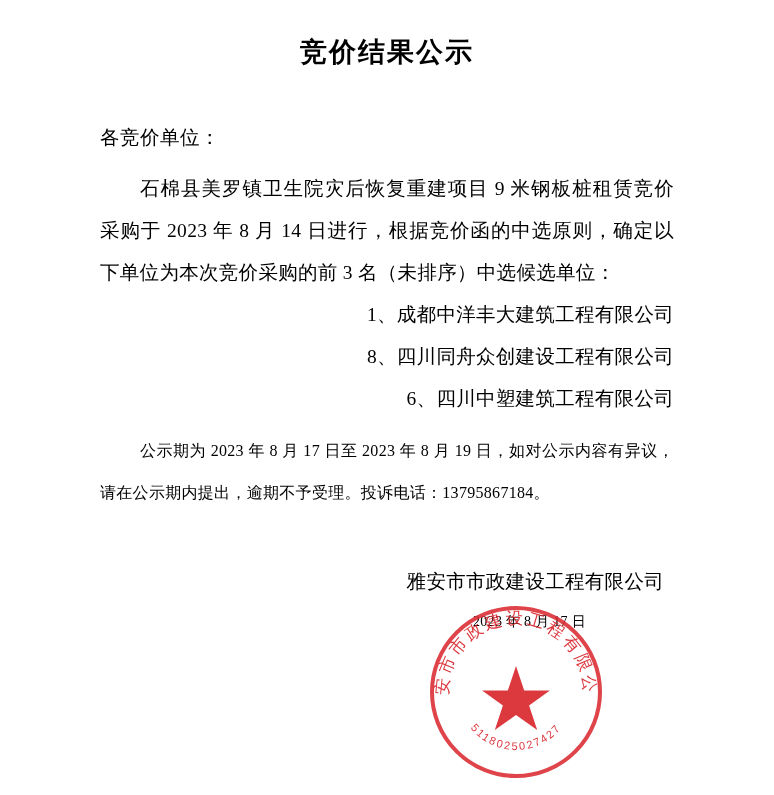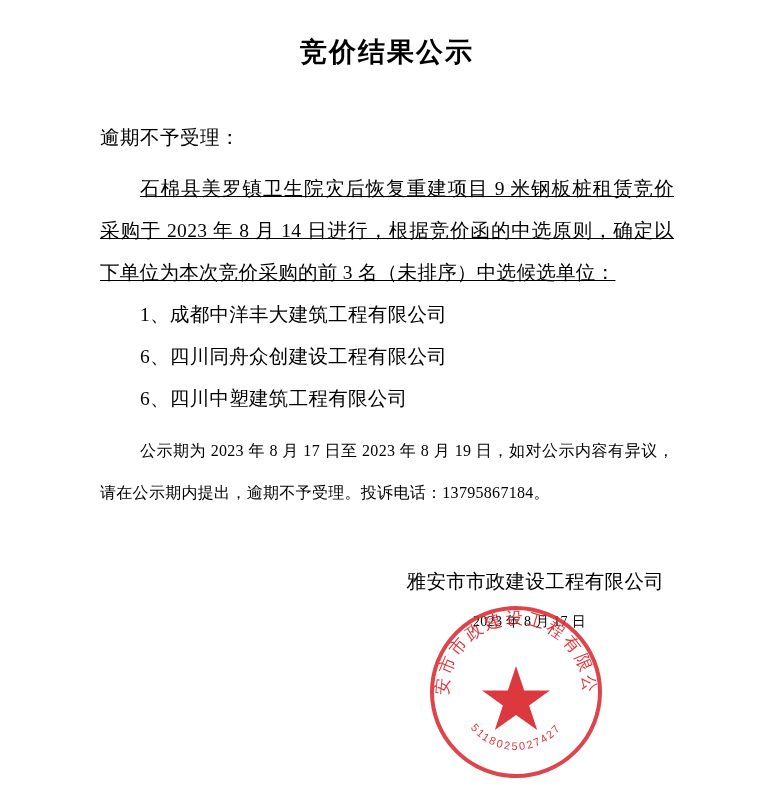--- a/index.html
+++ b/index.html
@@ -37,26 +37,26 @@
     line-height: 1.0;
     letter-spacing: 0.5px;
   }
   .body-para {
     margin-top: 20px;
     font-size: 19.5px;
     line-height: 42px;
     text-indent: 40px;
     text-align: justify;
     letter-spacing: 0.3px;
-    text-decoration: underline;
   }
   .list {
     margin: 0;
     padding: 0;
     list-style: none;
+    text-align: right;
   }
   .list-item {
     font-size: 19.5px;
     line-height: 42px;
     text-indent: 40px;
     letter-spacing: 0.3px;
   }
   .para2 {
     margin-top: 10px;
     font-size: 16px;
@@ -96,27 +96,27 @@
   }
   .seal svg { display: block; }
 </style>
 </head>
 <body>
 
 <div class="page">
 
   <h1 class="doc-title">竞价结果公示</h1>
 
-  <div class="salutation">逾期不予受理：</div>
+  <div class="salutation">各竞价单位：</div>
 
   <div class="body-para">石棉县美罗镇卫生院灾后恢复重建项目 9 米钢板桩租赁竞价采购于 2023 年 8 月 14 日进行，根据竞价函的中选原则，确定以下单位为本次竞价采购的前 3 名（未排序）中选候选单位：</div>
 
   <ul class="list">
     <li class="list-item">1、成都中洋丰大建筑工程有限公司</li>
-    <li class="list-item">6、四川同舟众创建设工程有限公司</li>
+    <li class="list-item">8、四川同舟众创建设工程有限公司</li>
     <li class="list-item">6、四川中塑建筑工程有限公司</li>
   </ul>
 
   <div class="para2">公示期为 2023 年 8 月 17 日至 2023 年 8 月 19 日，如对公示内容有异议，请在公示期内提出，逾期不予受理。投诉电话：13795867184。</div>
 
   <div class="sign-block">
     <div class="sign-org">雅安市市政建设工程有限公司</div>
     <div class="sign-date">2023 年 8  月  17 日</div>
   </div>
 

